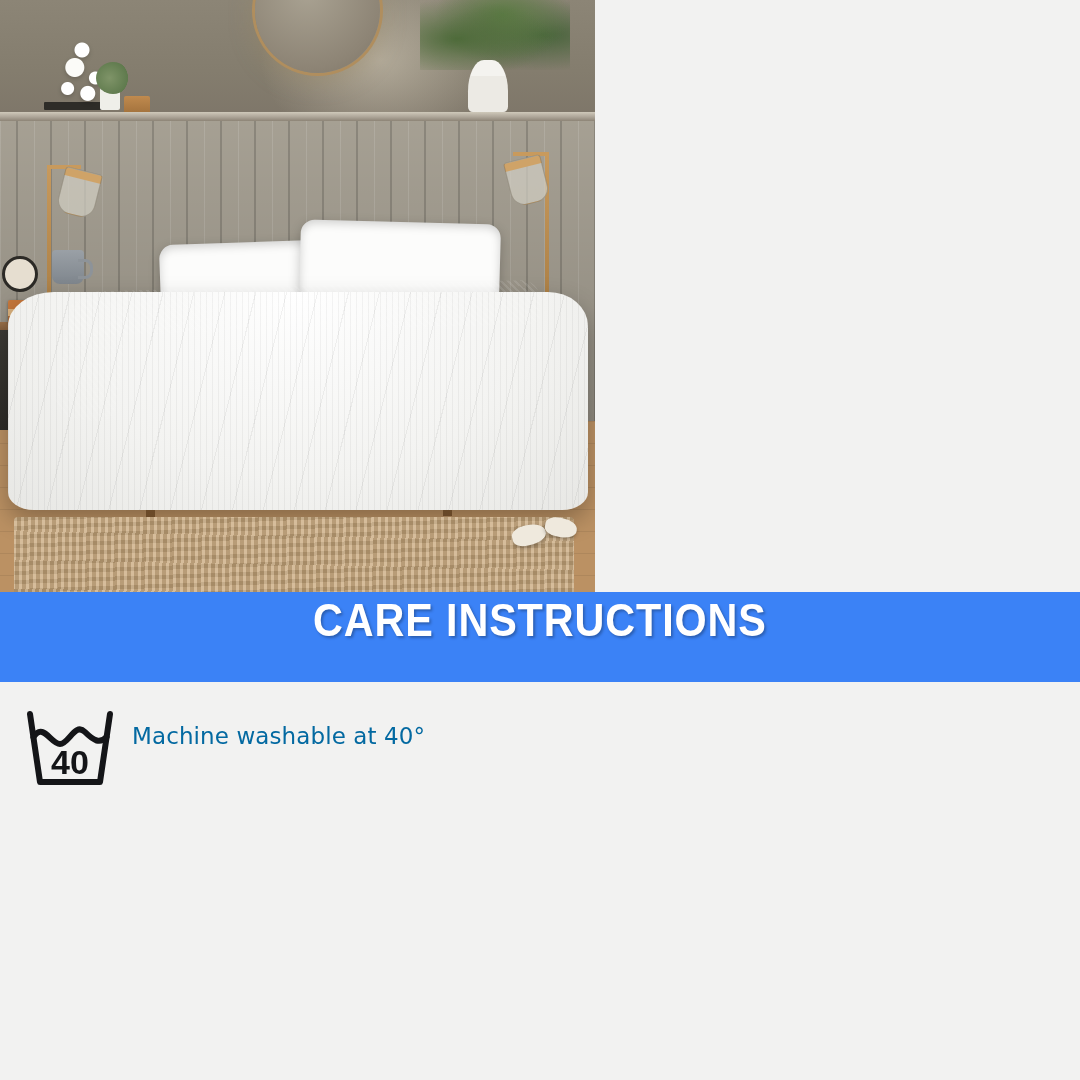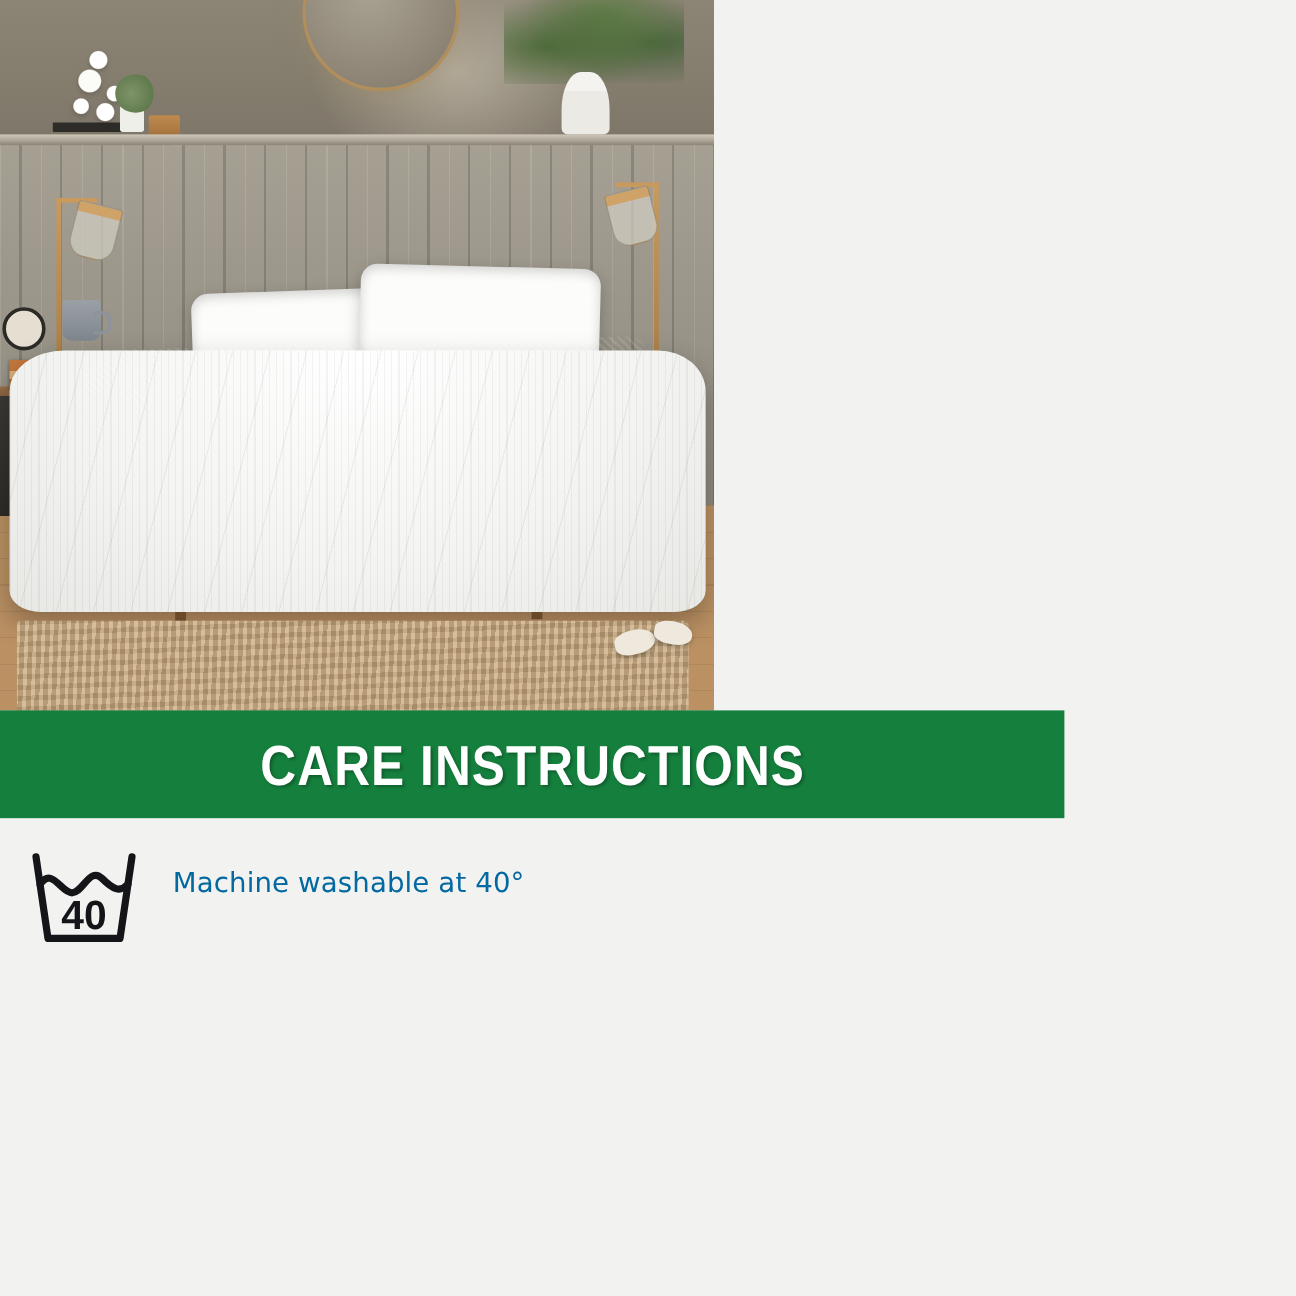--- a/index.html
+++ b/index.html
@@ -156,23 +156,23 @@
     letter-spacing:-0.5px;
     color:#1f2124;
     text-align:center;
     text-transform:uppercase;
     padding:0 14px;
     transform:scaleX(1.02);
   }
 
   
   .banner{
-    position:absolute;left:0;top:592px;width:887px;height:90px;
-    background:#15803d;
-    display:flex;align-items:center;justify-content:center;
+    position:absolute;left:0;top:592px;width:1080px;height:90px;
+    background:#3b82f6;
+    display:flex;justify-content:center;
   }
   .banner h2{
     margin:0;
     font-family:"Liberation Sans Narrow","Liberation Sans",sans-serif;
     font-weight:bold;
     font-size:47px;
     letter-spacing:1px;
     color:#ffffff;
     text-transform:uppercase;
     transform:scaleX(0.88);
@@ -183,21 +183,21 @@
   .care{
     position:absolute;left:0;top:682px;width:1080px;height:398px;
     background:#f2f2f1;
     display:grid;
     grid-template-columns:545px 535px;
     grid-template-rows:110px 110px 125px;
     align-content:start;
     padding-top:18px;
     box-sizing:border-box;
   }
-  .care-item{display:flex;align-items:flex-start;gap:22px;padding-left:18px;}
+  .care-item{display:flex;align-items:flex-start;gap:10px;padding-left:18px;}
   .care-item.col2{padding-left:562px;}
   .icon-wrap{width:104px;min-width:104px;height:96px;display:flex;align-items:center;justify-content:center;}
   .care-label{
     font-family:"DejaVu Sans", sans-serif;
     font-size:23px;
     line-height:1.28;
     color:#0369a1;
     padding-top:22px;
     max-width:340px;
     letter-spacing:.1px;

